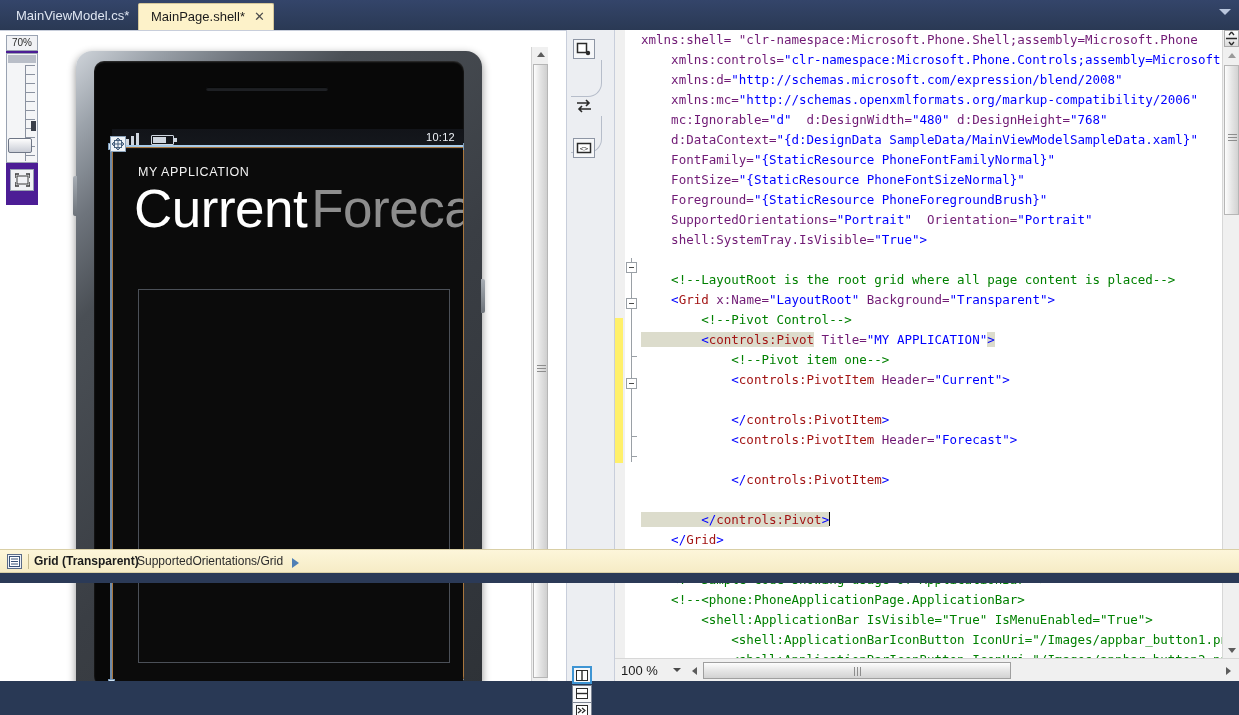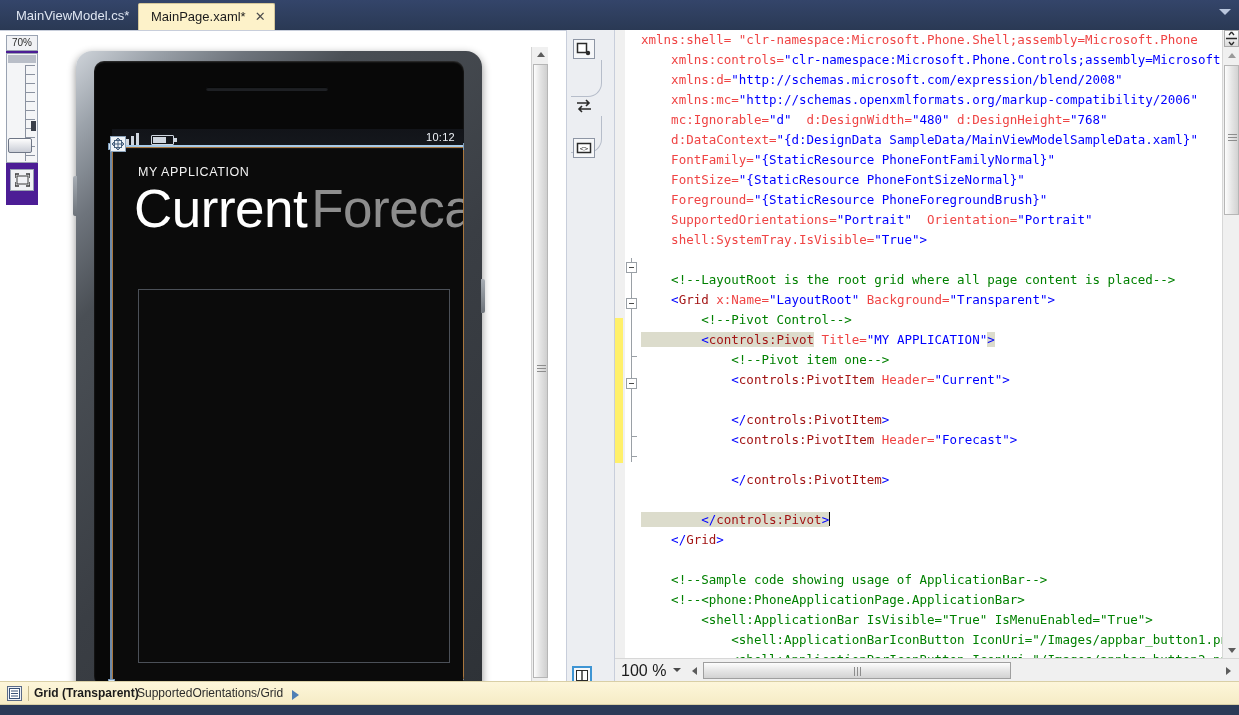--- a/index.html
+++ b/index.html
@@ -4,21 +4,21 @@
 <style>
   html, body {
     margin: 0; padding: 0;
     width: 1239px; height: 715px;
     overflow: hidden;
     background: #293955;
     font-family: "Liberation Sans", sans-serif;
   }
   #app {
     position: relative;
-    width: 1239px; height: 715px;
+    width: 1239px; height: 583px;
     background: #2b3a57;
   }
   
   .tabstrip {
     position: absolute; left: 0; top: 0; width: 1239px; height: 30px;
     background: linear-gradient(#34456a, #2a3954);
   }
   .tab {
     position: absolute; top: 3px; height: 27px;
     font-size: 13px; color: #e8ecf4;
@@ -339,21 +339,21 @@
     font-family: "DejaVu Sans Mono", "Liberation Mono", monospace;
     font-size: 12.5px;
     line-height: 20px;
     white-space: pre;
     color: #000000;
     overflow: hidden;
   }
   .code .ln { display: block; height: 20px; }
   .tk-el   { color: #a31515; }
   .tk-br   { color: #0000ff; }
-  .tk-at   { color: #ef4444; }
+  .tk-at   { color: #701a75; }
   .tk-val  { color: #0000ff; }
   .tk-cm   { color: #008000; }
   .hl { background: #dcdccc; }
   .caret {
     display: inline-block; width: 1px; height: 14px;
     background: #000; vertical-align: -2px;
   }
   
   .ed-vscroll {
     position: absolute; right: 0; top: 0; width: 17px; height: 628px;
@@ -387,21 +387,21 @@
   
   .ed-bottom {
     position: absolute; left: 0; bottom: 0; width: 625px; height: 23px;
     background: #f0f0f0;
     border-top: 1px solid #d7d7d7;
     box-sizing: border-box;
   }
   .ed-zoom {
     position: absolute; left: 4px; top: 2px;
     width: 60px; height: 19px;
-    font-size: 16px; color: #1a1a1a;
+    font-size: 13px; color: #1a1a1a;
     line-height: 19px; padding-left: 2px;
     box-sizing: border-box;
   }
   .ed-zoom-arrow {
     position: absolute; left: 58px; top: 9px;
     width: 0; height: 0;
     border-left: 4px solid transparent;
     border-right: 4px solid transparent;
     border-top: 4px solid #4a4a4a;
   }
@@ -485,21 +485,21 @@
 </head>
 <body>
 
 <div id="app">
 
   <div class="tabstrip">
     <div class="tab inactive">
       <span>MainViewModel.cs*</span>
     </div>
     <div class="tab active">
-      <span>MainPage.xaml*</span>
+      <span>MainPage.shell*</span>
       <span class="tab-close">✕</span>
     </div>
     <div class="tabstrip-chevron"></div>
   </div>
 
   <div class="designer">
 
     <div class="zoomstrip">
       <div class="zoom-pct">70%</div>
       <div class="zoom-track">

